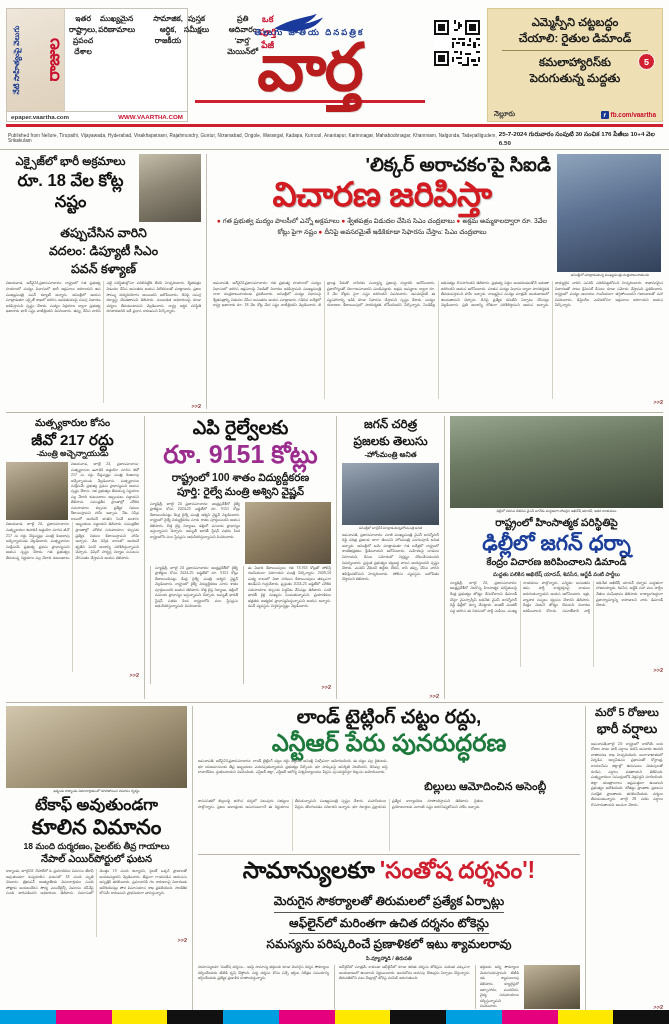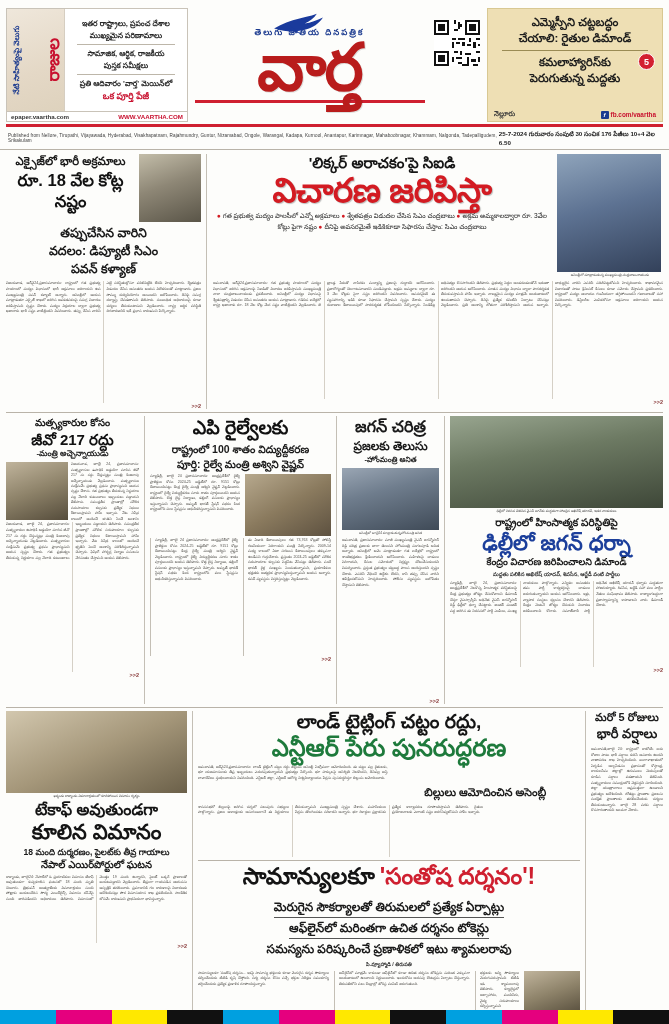--- a/index.html
+++ b/index.html
@@ -49,21 +49,21 @@
     position: absolute; right: 4px; top: 50%;
     transform-origin: center;
     transform: translateY(-50%) rotate(-90deg);
     white-space: nowrap;
     font-size: 7.5px; font-weight: bold;
     color: #1b3a8f;
     width: 86px; text-align: center;
   }
   .promo-lines {
     flex: 1; padding: 4px 4px 2px 4px;
-    display: flex; flex-direction: column; justify-content: center;
+    display: flex; flex-direction: row; justify-content: center;
     gap: 1px;
   }
   .promo-lines .pl {
     font-size: 7.6px; line-height: 1.45; text-align: center;
     color: #2a2a2a; font-weight: bold;
   }
   .promo-lines .hr { border-top: 1px solid #bdb6a9; margin: 2px 8px; }
   .promo-lines .pl-red { color: #c8102e; font-size: 9px; font-weight: bold; }
   .promo-foot {
     display: flex; justify-content: space-between; align-items: center;
@@ -167,21 +167,21 @@
   .col-right-top { flex: 1; padding-left: 6px; }
 
   .hl-sm { font-size: 11.5px; font-weight: bold; color: #1a1a1a; text-align: center; line-height: 1.35; }
   .hl-md { font-size: 16.5px; font-weight: bold; color: #111; text-align: center; line-height: 1.3; }
   .hl-sub { font-size: 12.5px; font-weight: bold; color: #1a1a1a; text-align: center; line-height: 1.45; }
 
   .pk-row { display: flex; gap: 4px; align-items: flex-start; }
   .pk-txt { flex: 1; }
   .pk-img { width: 62px; height: 68px; flex: 0 0 62px; }
 
-  .hl-quote { font-size: 15px; font-weight: bold; color: #151515; text-align: center; line-height: 1.18; }
+  .hl-quote { font-size: 19px; font-weight: bold; color: #151515; text-align: right; line-height: 1.18; }
   .hl-big {
     font-size: 34px; font-weight: bold; color: #d31b22;
     text-align: center; line-height: 1.08; letter-spacing: -0.5px;
     text-shadow: 1px 1px 1px rgba(0,0,0,0.25);
   }
   .bullets { font-size: 6.6px; line-height: 1.62; color: #222; text-align: center; padding: 3px 2px 0 2px; }
   .bullets .dot { color: #d31b22; font-weight: bold; }
 
   .cbn-img { width: 104px; height: 118px; }
 
@@ -404,37 +404,38 @@
       <div style="display:flex;gap:3px;align-items:flex-start">
         <div class="photo p5" style="width:62px;height:58px;flex:0 0 62px"></div>
         <div class="body-text" style="flex:1;height:58px;font-size:3.5px">విజయవాడ, జూలై 24, ప్రజాసమాచారం: మత్స్యకారుల ఉపాధికి అడ్డంకిగా మారిన జీవో 217 ను రద్దు చేస్తున్నట్లు మంత్రి కింజరాపు అచ్చెన్నాయుడు వెల్లడించారు. మత్స్యకారుల సంక్షేమమే ప్రభుత్వ ప్రథమ ప్రాధాన్యమని ఆయన స్పష్టం చేశారు. గత ప్రభుత్వం తీసుకున్న నిర్ణయాల వల్ల వేలాది కుటుంబాలు ఇబ్బందులు పడ్డాయని తెలిపారు. సముద్రతీర ప్రాంతాల్లో మౌలిక సదుపాయాల కల్పనకు ప్రత్యేక నిధులు కేటాయిస్తామని హామీ ఇచ్చారు. వేట నిషేధ కాలంలో అందించే భృతిని పెంచే అంశాన్ని పరిశీలిస్తున్నామని చెప్పారు. ఫిషింగ్ హార్బర్ల నిర్మాణ పనులను వేగవంతం చేస్తామని ఆయన తెలిపారు.</div>
       </div>
       <div class="col2 body-text" style="height:150px;margin-top:2px">విజయవాడ, జూలై 24, ప్రజాసమాచారం: మత్స్యకారుల ఉపాధికి అడ్డంకిగా మారిన జీవో 217 ను రద్దు చేస్తున్నట్లు మంత్రి కింజరాపు అచ్చెన్నాయుడు వెల్లడించారు. మత్స్యకారుల సంక్షేమమే ప్రభుత్వ ప్రథమ ప్రాధాన్యమని ఆయన స్పష్టం చేశారు. గత ప్రభుత్వం తీసుకున్న నిర్ణయాల వల్ల వేలాది కుటుంబాలు ఇబ్బందులు పడ్డాయని తెలిపారు. సముద్రతీర ప్రాంతాల్లో మౌలిక సదుపాయాల కల్పనకు ప్రత్యేక నిధులు కేటాయిస్తామని హామీ ఇచ్చారు. వేట నిషేధ కాలంలో అందించే భృతిని పెంచే అంశాన్ని పరిశీలిస్తున్నామని చెప్పారు. ఫిషింగ్ హార్బర్ల నిర్మాణ పనులను వేగవంతం చేస్తామని ఆయన తెలిపారు.</div>
       <div class="more">&gt;&gt;2</div>
     </div>
 
     <div class="mid-c2 vline">
       <div class="hl-md" style="font-size:19px">ఎపి రైల్వేలకు</div>
+      <div class="hl-violet">రూ. 9151 కోట్లు</div>
       <div class="center" style="font-size:10.5px;font-weight:bold;color:#1a1a1a;line-height:1.38;margin-top:1px">రాష్ట్రంలో 100 శాతం విద్యుద్దీకరణ</div>
       <div class="center" style="font-size:10.5px;font-weight:bold;color:#1a1a1a;line-height:1.38">పూర్తి: రైల్వే మంత్రి అశ్విని వైష్ణవ్</div>
       <div style="display:flex;gap:5px;margin-top:3px">
         <div class="body-text" style="flex:1;height:62px">న్యూఢిల్లీ, జూలై 24 ప్రజాసమాచారం: ఆంధ్రప్రదేశ్‌లో రైల్వే ప్రాజెక్టుల కోసం 2024-25 బడ్జెట్‌లో రూ. 9151 కోట్లు కేటాయించినట్లు కేంద్ర రైల్వే మంత్రి అశ్విని వైష్ణవ్ వెల్లడించారు. రాష్ట్రంలో రైల్వే విద్యుద్దీకరణ నూరు శాతం పూర్తయిందని ఆయన తెలిపారు. కొత్త లైన్ల నిర్మాణం, డబ్లింగ్ పనులకు ప్రాధాన్యం ఇస్తున్నామని చెప్పారు. అమృత్ భారత్ స్టేషన్ పథకం కింద రాష్ట్రంలోని పలు స్టేషన్లను ఆధునీకరిస్తున్నామని వివరించారు.</div>
         <div style="width:86px;flex:0 0 86px">
           <div class="photo p3" style="width:86px;height:62px"></div>
         </div>
       </div>
       <div style="display:flex;gap:5px;margin-top:2px">
         <div class="body-text vline" style="flex:1;height:118px;padding-left:4px">న్యూఢిల్లీ, జూలై 24 ప్రజాసమాచారం: ఆంధ్రప్రదేశ్‌లో రైల్వే ప్రాజెక్టుల కోసం 2024-25 బడ్జెట్‌లో రూ. 9151 కోట్లు కేటాయించినట్లు కేంద్ర రైల్వే మంత్రి అశ్విని వైష్ణవ్ వెల్లడించారు. రాష్ట్రంలో రైల్వే విద్యుద్దీకరణ నూరు శాతం పూర్తయిందని ఆయన తెలిపారు. కొత్త లైన్ల నిర్మాణం, డబ్లింగ్ పనులకు ప్రాధాన్యం ఇస్తున్నామని చెప్పారు. అమృత్ భారత్ స్టేషన్ పథకం కింద రాష్ట్రంలోని పలు స్టేషన్లను ఆధునీకరిస్తున్నామని వివరించారు.</div>
         <div class="body-text vline" style="flex:1;height:118px;padding-left:4px">ఈ ఏడాది కేటాయింపులు గత 73,763 కోట్లతో పోలిస్తే గణనీయంగా పెరిగాయని మంత్రి పేర్కొన్నారు. 2009-14 మధ్య కాలంలో ఏటా సగటున కేటాయింపులు తక్కువగా ఉండేవని గుర్తుచేశారు. ప్రస్తుతం 2024-25 బడ్జెట్‌లో మౌలిక సదుపాయాల కల్పనకు పెద్దపీట వేసినట్లు తెలిపారు. వందే భారత్ రైళ్ల సంఖ్యను పెంచుతున్నామని, ప్రయాణికుల భద్రతకు అత్యధిక ప్రాధాన్యమిస్తున్నామని ఆయన అన్నారు. కవచ్ వ్యవస్థను విస్తరిస్తున్నట్లు వెల్లడించారు.</div>
       </div>
       <div class="more">&gt;&gt;2</div>
     </div>
 
     <div class="mid-c3 vline">
-      <div class="hl-sm" style="font-size:16px">జగన్ చరిత్ర</div>
+      <div class="hl-sm" style="font-size:12px">జగన్ చరిత్ర</div>
       <div class="hl-sm" style="font-size:12px">ప్రజలకు తెలుసు</div>
       <div class="center" style="font-size:7.5px;font-weight:bold;color:#222;margin:1px 0 2px">-హోంమంత్రి అనిత</div>
       <div class="photo p1" style="width:100%;height:62px"></div>
       <div class="cap" style="font-size:3.2px">అసెంబ్లీలో జూలై24 మాట్లాడుతున్నహోంమంత్రి అనిత</div>
       <div class="body-text" style="height:160px;margin-top:1px">అమరావతి, ప్రజాసమాచారం: మాజీ ముఖ్యమంత్రి వైఎస్ జగన్మోహన్ రెడ్డి చరిత్ర ప్రజలకు బాగా తెలుసని హోంమంత్రి వంగలపూడి అనిత అన్నారు. అసెంబ్లీలో ఆమె మాట్లాడుతూ గత ఐదేళ్లలో రాష్ట్రంలో శాంతిభద్రతలు క్షీణించాయని ఆరోపించారు. మహిళలపై దాడులు పెరిగాయని, కేసుల నమోదులో నిర్లక్ష్యం చోటుచేసుకుందని విమర్శించారు. ప్రస్తుత ప్రభుత్వం చట్టబద్ధ పాలన అందిస్తుందని స్పష్టం చేశారు. ఎవరినీ వేధించే ఉద్దేశం లేదని, కానీ తప్పు చేసిన వారిని ఉపేక్షించబోమని హెచ్చరించారు. పోలీసు వ్యవస్థను బలోపేతం చేస్తామని తెలిపారు.</div>
       <div class="more">&gt;&gt;2</div>
     </div>
 
     <div class="mid-c4 vline">
       <div class="photo p6" style="width:100%;height:92px"></div>

